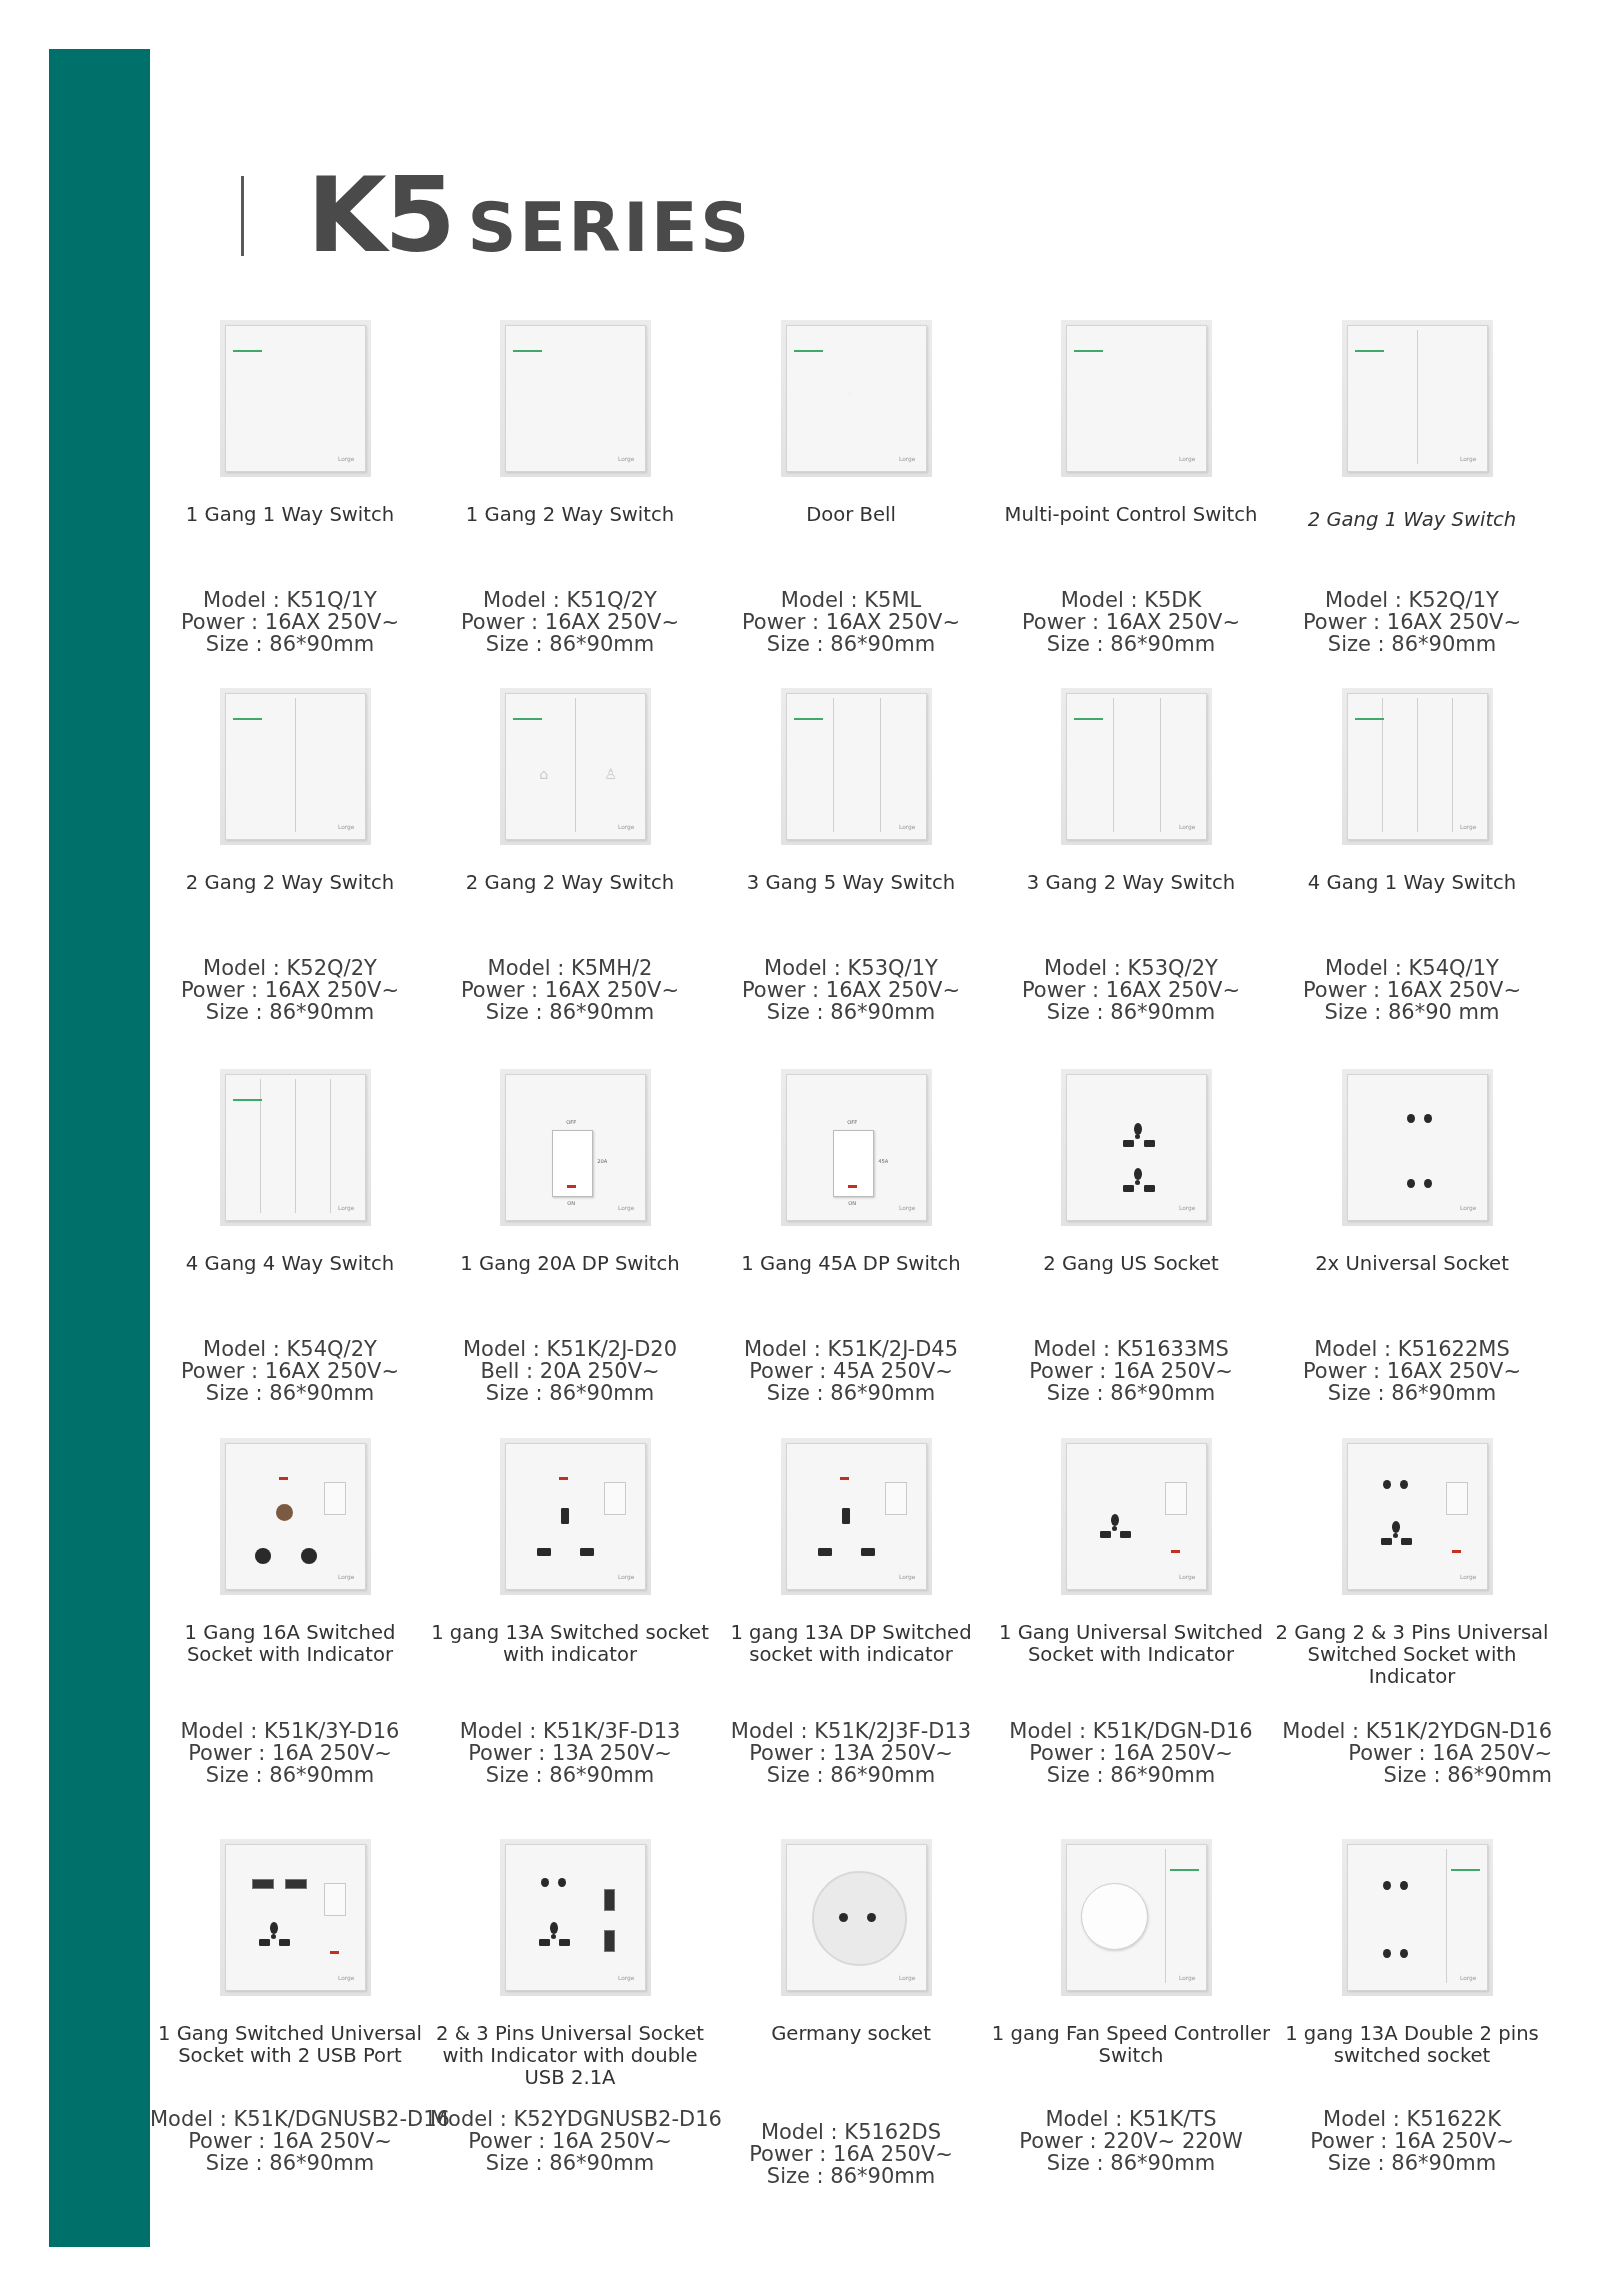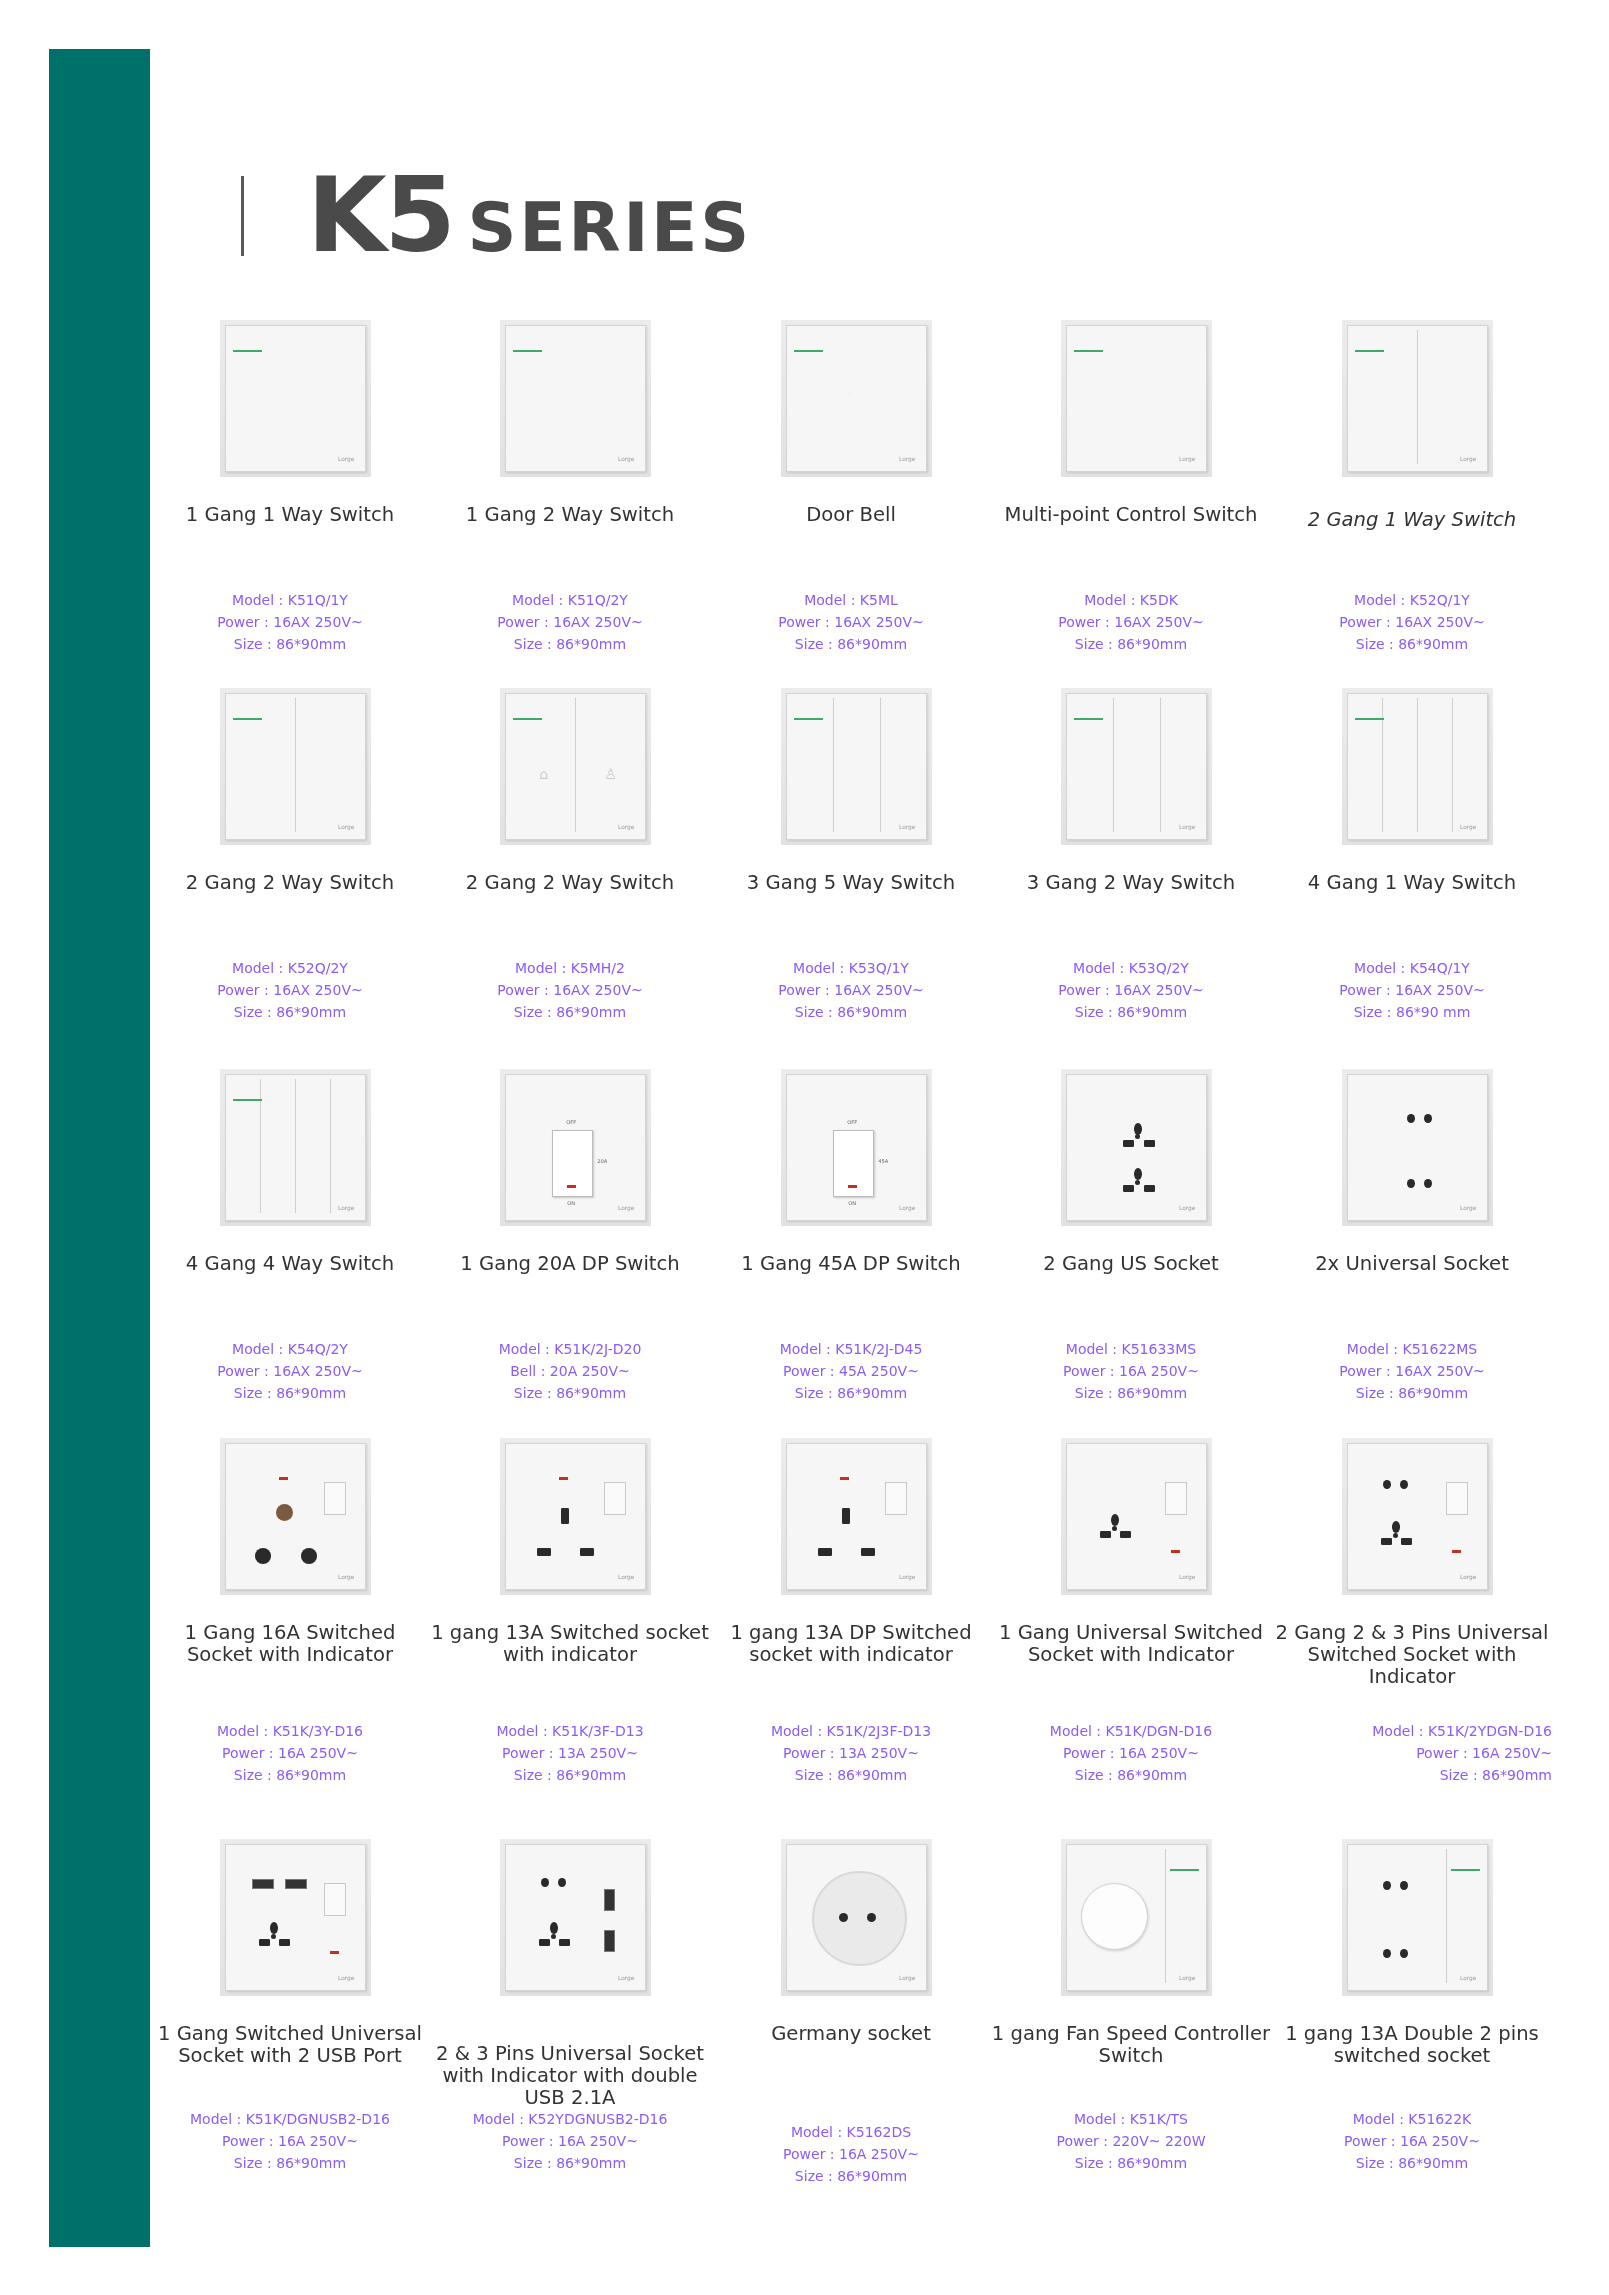--- a/index.html
+++ b/index.html
@@ -30,21 +30,21 @@
   .hole.round { border-radius: 50%; }
   .ind { position: absolute; width: 9px; height: 3.3px; background: #c4301f; }
   .sw { position: absolute; width: 19.6px; height: 31px; border: 1.3px solid #c9c9c9; background: #fafafa; }
   .dp { position: absolute; left: 46px; top: 55px; width: 39px; height: 65px; border: 1.3px solid #bbb; background: #fff; box-shadow: 0.7px 1.3px 2px rgba(0,0,0,0.2); }
   .dp-tag { position: absolute; font-size: 5.2px; color: #666; }
   .usb { position: absolute; width: 19.6px; height: 7.8px; background: #333; border: 1.3px solid #777; }
   .schuko { position: absolute; left: 25px; top: 26px; width: 91px; height: 91px; border-radius: 50%; background: #eaeaea; border: 2px solid #d8d8d8; }
   .knob { position: absolute; left: 14.3px; top: 38px; width: 65px; height: 65px; border-radius: 50%; background: #fdfdfd; border: 1.3px solid #d0d0d0; box-shadow: 0.7px 1.3px 2.6px rgba(0,0,0,0.15); }
 
   .name { position: absolute; left: 0; width: 280px; font-size: 19.6px; line-height: 22px; color: #333; }
-  .specs { position: absolute; left: 0; width: 280px; font-size: 14px; line-height: 22px; color: #8b5cf6; }
+  .specs { position: absolute; left: 0; width: 280px; font-size: 21px; line-height: 22px; color: #404040; }
   .specs div { white-space: nowrap; }
 </style>
 </head>
 <body>
 
 <div class="side-band"></div>
 <div class="title-bar"></div>
 <div class="title">
   <span class="big">K5</span><span class="small">SERIES</span>
 </div>
@@ -416,21 +416,21 @@
           <div class="hole round" style="left: 52px; top: 33px; width: 7.8px; height: 9px;"></div>
           <div class="hole round" style="left: 44px; top: 77px; width: 7.8px; height: 11.7px;"></div>
           <div class="hole" style="left: 33px; top: 94px; width: 10.4px; height: 6.5px;"></div>
           <div class="hole" style="left: 53px; top: 94px; width: 10.4px; height: 6.5px;"></div>
           <div class="hole round" style="left: 45px; top: 89px; width: 5.2px; height: 5.2px;"></div>
           <div class="usb" style="left: 98px; top: 44px; width: 9px; height: 19.6px;"></div>
           <div class="usb" style="left: 98px; top: 85px; width: 9px; height: 19.6px;"></div>
           <div class="logo">Lorge</div>
         </div>
       </div>
-      <div class="name" style="top: 184px; margin-top: 20px;">2 &amp; 3 Pins Universal Socket with Indicator with double USB 2.1A</div>
+      <div class="name" style="top: 184px;">2 &amp; 3 Pins Universal Socket with Indicator with double USB 2.1A</div>
       <div class="specs" style="top: 269px;">
         <div>Model : K52YDGNUSB2-D16</div>
         <div>Power : 16A 250V~</div>
         <div>Size : 86*90mm</div>
       </div>
     </div>
     <div class="cell" style="left: 561px; top: 1839px;">
       <div class="photo">
         <div class="plate">
           <div class="schuko"></div>

